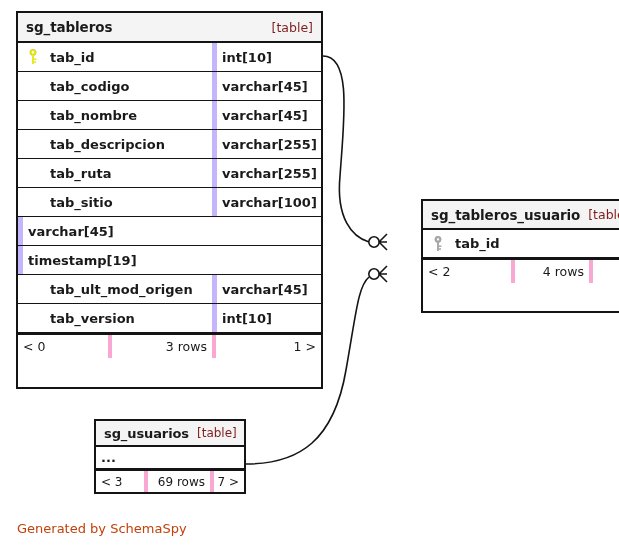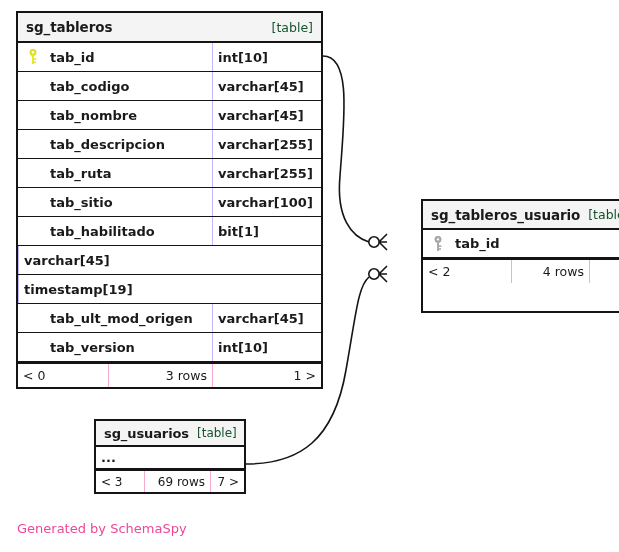--- a/index.html
+++ b/index.html
@@ -54,21 +54,21 @@
     padding: 0 8px;
   }
   .tbl-name {
     font-weight: bold;
     font-size: 13.5px;
     letter-spacing: -0.1px;
     white-space: nowrap;
   }
   .tbl-tag {
     font-size: 12.5px;
-    color: #14532d;
+    color: #7f1d1d;
     white-space: nowrap;
     padding-left: 8px;
   }
 
   
   .col-row {
     display: flex;
     box-sizing: border-box;
     border-bottom: 1px solid #141414;
     background: #ffffff;
@@ -83,21 +83,21 @@
     box-sizing: border-box;
     padding-left: 6px;
     font-size: 13px;
     white-space: nowrap;
     overflow: hidden;
   }
   .col-type {
     display: flex;
     align-items: center;
     box-sizing: border-box;
-    border-left: 1px solid #c4b5fd;
+    border-left: 5px solid #c4b5fd;
     padding-left: 5px;
     font-size: 13px;
     white-space: nowrap;
     overflow: hidden;
   }
 
   .key-slot {
     width: 18px;
     min-width: 18px;
     display: flex;
@@ -122,21 +122,21 @@
   .foot-cell {
     display: flex;
     align-items: center;
     box-sizing: border-box;
     font-size: 12.5px;
     padding: 0 5px;
     white-space: nowrap;
     overflow: hidden;
   }
   .foot-cell + .foot-cell {
-    border-left: 1px solid #f9a8d4;
+    border-left: 4px solid #f9a8d4;
   }
   .foot-left  { justify-content: flex-start; }
   .foot-right { justify-content: flex-end; }
 
   
   #tbl-tableros {
     left: 16px;
     top: 11px;
     width: 307px;
     height: 378px;
@@ -185,21 +185,21 @@
   #tbl-usuarios .foot-cell:nth-child(3) { flex: 1; }
 
   .ellipsis-cell { padding-left: 5px; }
 
   
   #caption {
     position: absolute;
     left: 17px;
     top: 521px;
     font-size: 13px;
-    color: #ec4899;
+    color: #c2410c;
     z-index: 3;
     white-space: nowrap;
   }
 
   .key-icon { display: block; }
 </style>
 </head>
 <body>
 
 <div id="canvas">
@@ -270,27 +270,20 @@
     </div>
 
     <div class="col-row">
       <div class="col-name">
         <span class="key-pad"></span>
         <span class="col-label">tab_sitio</span>
       </div>
       <div class="col-type">varchar[100]</div>
     </div>
 
-    <div class="col-row">
-      <div class="col-name">
-        <span class="key-pad"></span>
-        <span class="col-label">tab_habilitado</span>
-      </div>
-      <div class="col-type">bit[1]</div>
-    </div>
 
     <div class="col-row">
       <div class="col-type">varchar[45]</div>
     </div>
 
     <div class="col-row">
       <div class="col-type">timestamp[19]</div>
     </div>
 
     <div class="col-row">

